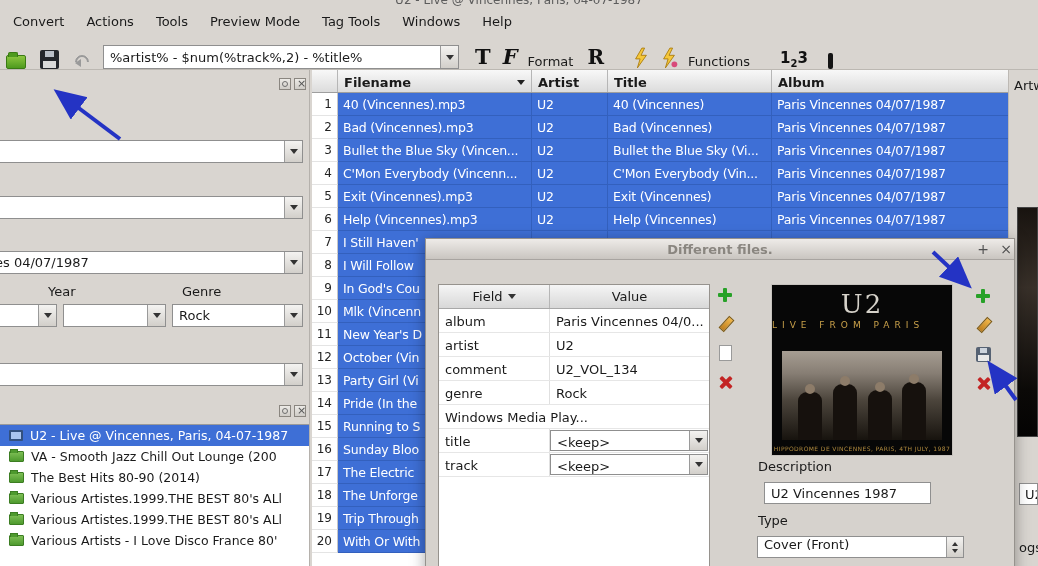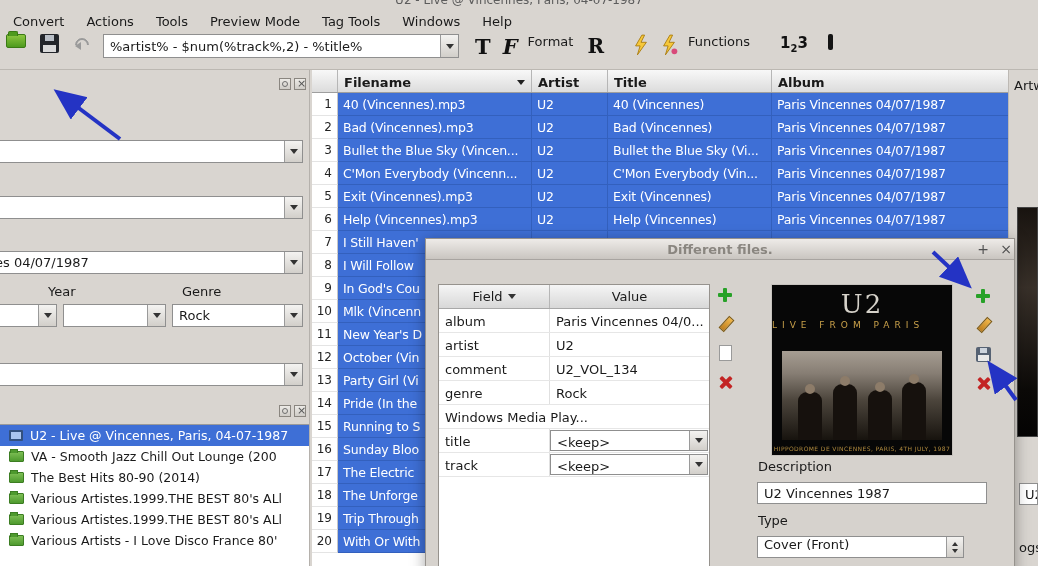--- a/index.html
+++ b/index.html
@@ -8,21 +8,21 @@
 
 
 .title-frag{position:absolute;top:0;left:0;right:0;height:8px;overflow:hidden}
 .title-frag span{position:relative;top:-7px;display:block;text-align:center;color:#5c5c5c;font-size:12px}
 
 
 .menubar{position:absolute;top:8px;left:0;right:0;height:26px;display:flex;align-items:center;padding-left:2px}
 .menu-item{padding:4px 11px;cursor:default}
 
 
-.toolbar{position:absolute;top:34px;left:0;right:0;height:36px;display:flex;align-items:flex-start;border-bottom:1px solid #bcb8b2}
+.toolbar{position:absolute;top:34px;left:0;right:0;height:36px;display:flex;align-items:flex-end;border-bottom:1px solid #bcb8b2}
 .tb-icon{display:inline-flex;align-items:center;justify-content:center}
 .folder-icon{position:relative;width:20px;height:14px;background:linear-gradient(#8cc63f,#4e9a1e);border:1px solid #3a7a14;border-radius:2px;margin-left:6px}
 .folder-icon::before{content:"";position:absolute;top:-4px;left:1px;width:8px;height:4px;background:#4e9a1e;border:1px solid #3a7a14;border-bottom:none;border-radius:2px 2px 0 0}
 .floppy-icon{position:relative;width:19px;height:19px;background:#23262b;border-radius:2px;margin-left:14px}
 .floppy-icon::before{content:"";position:absolute;top:1px;left:5px;width:9px;height:6px;background:#b9bfc7}
 .floppy-icon::after{content:"";position:absolute;bottom:1px;left:3px;width:13px;height:7px;background:#d9d9d9}
 .undo-icon{position:relative;width:18px;height:18px;margin-left:12px}
 .undo-icon::before{content:"";position:absolute;left:4px;top:4px;width:10px;height:10px;border:2px solid #9a9a9a;border-radius:50%;border-left-color:transparent;border-bottom-color:transparent;transform:rotate(-45deg)}
 .undo-icon::after{content:"";position:absolute;left:0;top:8px;border:4px solid transparent;border-right:6px solid #9a9a9a}
 .pattern-combo{margin-left:14px;width:356px;height:24px;background:#fff;border:1px solid #8f8f8f;display:flex;align-items:center}
@@ -100,21 +100,21 @@
 .disk-icon::before{content:"";position:absolute;top:1px;left:4px;width:7px;height:5px;background:#cdd4dd}
 .disk-icon::after{content:"";position:absolute;bottom:1px;left:2px;width:11px;height:6px;background:#e9e9e9}
 .cover{position:absolute;left:345px;top:45px;width:182px;height:172px;background:#070707;border:1px solid #c6c2bd}
 .cover-u2{font-family:"DejaVu Serif","Liberation Serif",serif;color:#d6d2ca;text-align:center;font-size:26px;letter-spacing:2px;margin-top:4px}
 .cover-live{color:#c8a04a;font-size:9px;letter-spacing:5px;margin-top:1px}
 .cover-photo{position:absolute;left:10px;right:10px;top:66px;bottom:15px;background:linear-gradient(#a69d92 0%,#877e74 25%,#4c453c 55%,#17130e 100%);overflow:hidden}
 .fig{position:absolute;bottom:0;width:24px;border-radius:9px 9px 0 0;background:#16110d}
 .fig::before{content:"";position:absolute;top:-8px;left:7px;width:10px;height:10px;border-radius:50%;background:#8d7c69}
 .cover-caption{position:absolute;bottom:3px;left:0;right:0;text-align:center;color:#b08a3e;font-size:6px;letter-spacing:.4px;white-space:nowrap}
 .dlg-label{position:absolute;color:#1a1a1a}
-.desc-input{position:absolute;left:331px;top:243px;width:230px;height:22px;background:#fff;border:1px solid #8f8f8f;display:flex;align-items:center}
+.desc-input{position:absolute;left:338px;top:243px;width:167px;height:22px;background:#fff;border:1px solid #8f8f8f;display:flex;align-items:center}
 .type-combo{position:absolute;left:331px;top:297px;width:207px;height:22px;background:#fff;border:1px solid #8f8f8f;display:flex;}
 .spin{width:17px;align-self:stretch;margin-left:auto;border-left:1px solid #9a9a9a;background:linear-gradient(#f4f3f1,#d2cfca);display:flex;flex-direction:column;align-items:center;justify-content:center;gap:3px}
 .tri-up{width:0;height:0;border-left:3px solid transparent;border-right:3px solid transparent;border-bottom:4px solid #333}
 .tri-down{width:0;height:0;border-left:3px solid transparent;border-right:3px solid transparent;border-top:4px solid #333}
 .arrows{position:absolute;inset:0;z-index:40;pointer-events:none}
 </style>
 </head>
 <body>
 
 <div class="screen">

